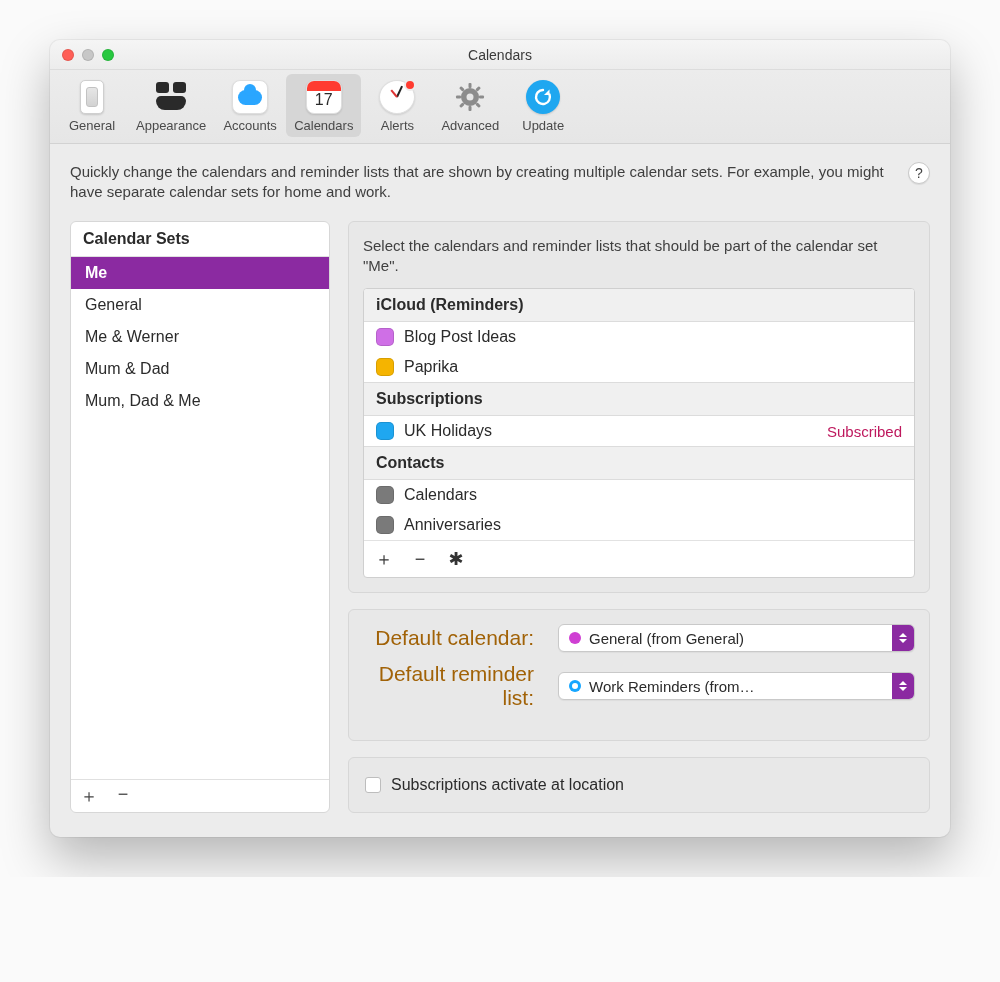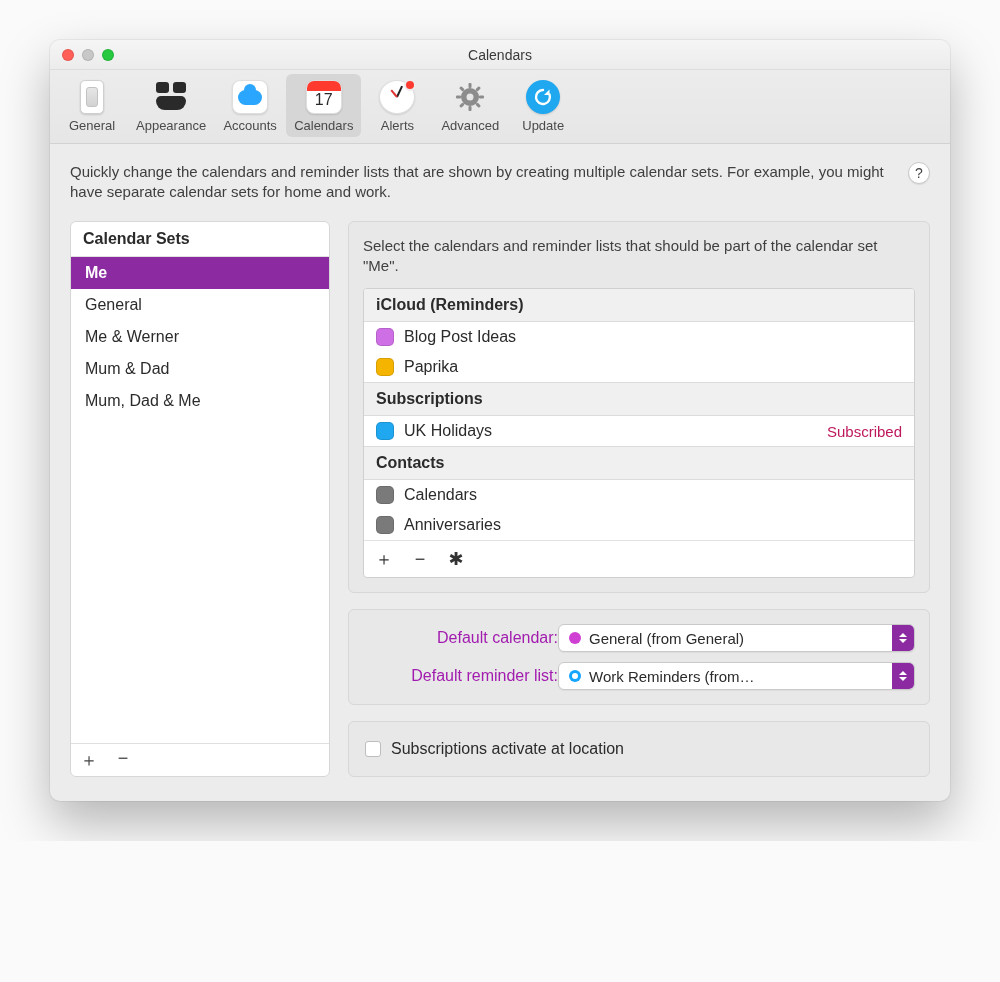--- a/index.html
+++ b/index.html
@@ -212,27 +212,27 @@
     border-top: 1px solid #e2e2e2;
     font-size: 18px;
     color: #333;
   }
 
   .form-row {
     display: flex;
     align-items: center;
     margin-bottom: 10px;
   }
-  .form-row:last-child { margin-bottom: 0; }
+  .form-row:last-child { margin-bottom: 16px; }
   .form-label {
     width: 195px;
     text-align: right;
-    padding-right: 0;
-    font-size: 16px;
-    color: #a21caf;
+    padding-right: 24px;
+    font-size: 21px;
+    color: #a16207;
   }
   .popup {
     flex: 1;
     display: flex;
     align-items: center;
     background: #fff;
     border: 1px solid #c9c9c9;
     border-radius: 6px;
     height: 28px;
     padding: 0 0 0 10px;

